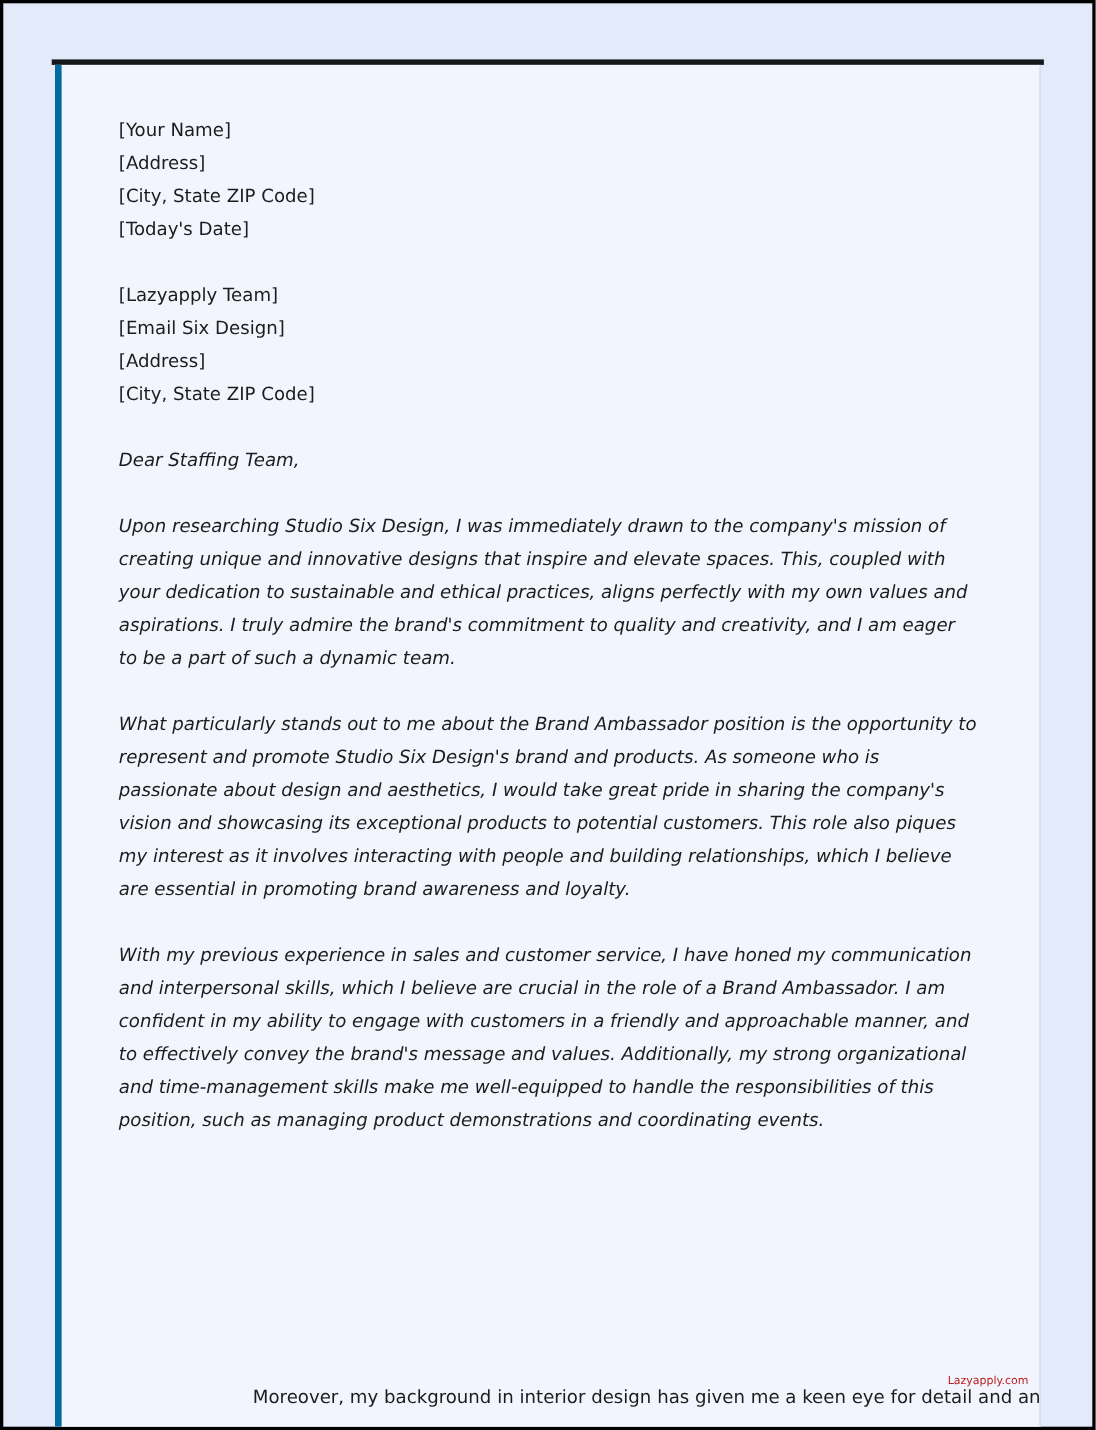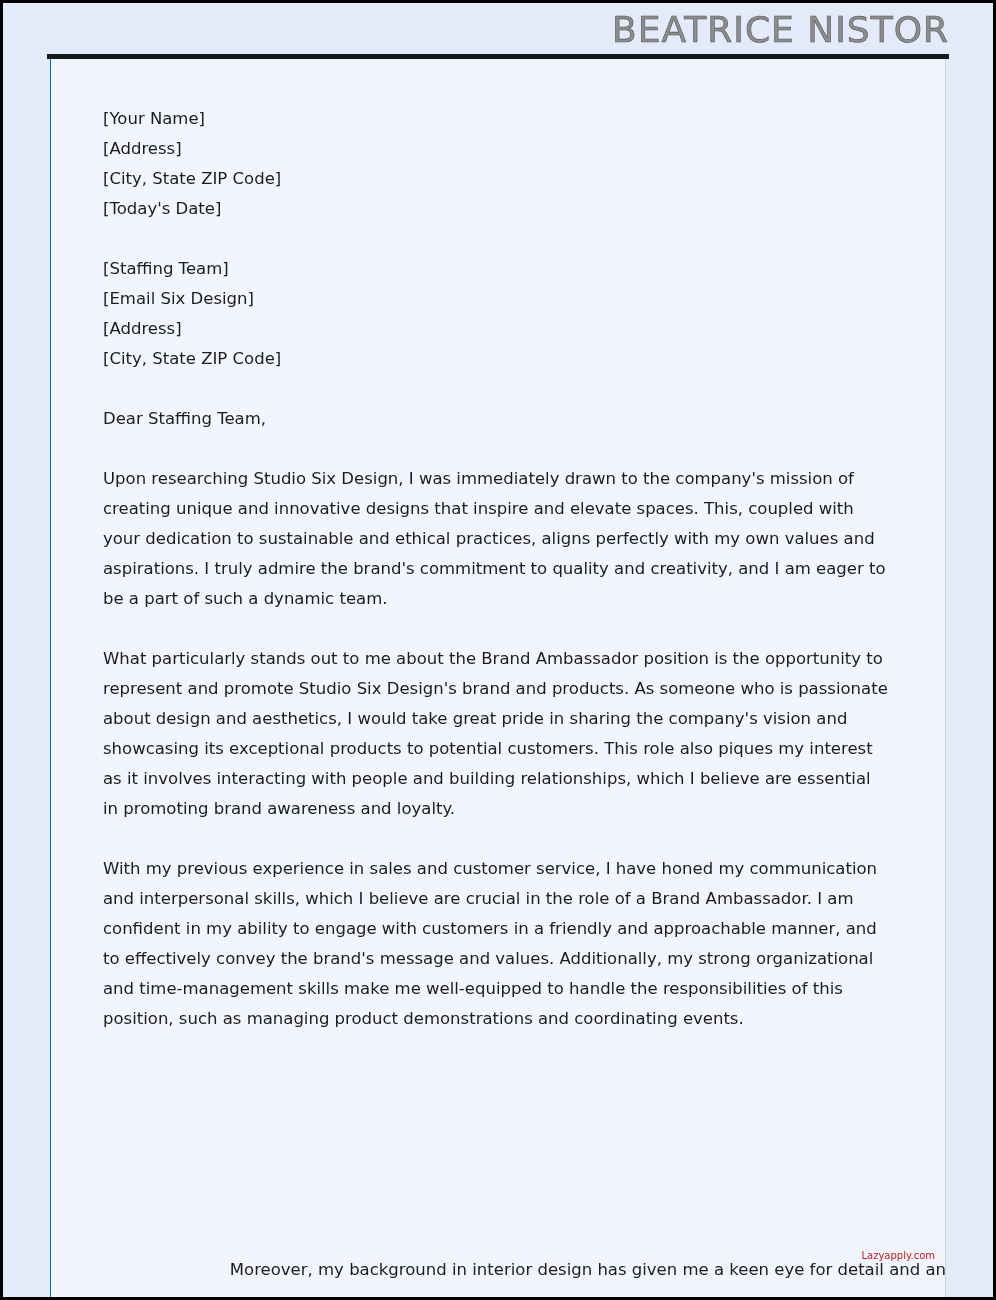--- a/index.html
+++ b/index.html
@@ -49,77 +49,75 @@
     height: 5px;
     background: #17181c;
   }
   .letter {
     position: absolute;
     top: 56px;
     left: 47px;
     right: 47px;
     bottom: 0;
     background: #f2f5fd;
-    border-left: 1px solid #0369a1;
+    border-left: 6px solid #0369a1;
     border-right: 1px solid #c6d2ee;
     box-sizing: border-box;
     overflow: hidden;
   }
   .letter-inner {
     padding: 45px 52px 0 52px;
     font-size: 16.5px;
     line-height: 30px;
     color: #1c1c1c;
     font-family: "DejaVu Sans", sans-serif;
   }
   .block {
     margin: 0 0 30px 0;
   }
   .line {
     white-space: pre-wrap;
   }
   p.para {
     margin: 0 4px 30px 0;
     text-align: left;
+    font-style: italic;
   }
   .watermark {
     position: absolute;
     right: 10px;
     bottom: 36px;
     font-size: 10px;
     color: #b91c1c;
     font-family: "DejaVu Sans", sans-serif;
   }
   .cut-para {
     margin: 0;
     text-align: right;
   }
 </style>
 </head>
 <body>
 
 <div class="page">
 
-  <div class="header">
-    <div class="header-name">BEATRICE NISTOR</div>
-  </div>
   <div class="header-rule"></div>
 
   <div class="letter">
     <div class="letter-inner">
 
       <div class="block">
         <div class="line">[Your Name]</div>
         <div class="line">[Address]</div>
         <div class="line">[City, State ZIP Code]</div>
         <div class="line">[Today's Date]</div>
       </div>
 
       <div class="block">
-        <div class="line">[Staffing Team]</div>
+        <div class="line">[Lazyapply Team]</div>
         <div class="line">[Email Six Design]</div>
         <div class="line">[Address]</div>
         <div class="line">[City, State ZIP Code]</div>
       </div>
 
       <p class="para">Dear Staffing Team,</p>
 
       <p class="para">Upon researching Studio Six Design, I was immediately drawn to the company's mission of creating unique and innovative designs that inspire and elevate spaces. This, coupled with your dedication to sustainable and ethical practices, aligns perfectly with my own values and aspirations. I truly admire the brand's commitment to quality and creativity, and I am eager to be a part of such a dynamic team.</p>
       <p class="para">What particularly stands out to me about the Brand Ambassador position is the opportunity to represent and promote Studio Six Design's brand and products. As someone who is passionate about design and aesthetics, I would take great pride in sharing the company's vision and showcasing its exceptional products to potential customers. This role also piques my interest as it involves interacting with people and building relationships, which I believe are essential in promoting brand awareness and loyalty.</p>
       <p class="para">With my previous experience in sales and customer service, I have honed my communication and interpersonal skills, which I believe are crucial in the role of a Brand Ambassador. I am confident in my ability to engage with customers in a friendly and approachable manner, and to effectively convey the brand's message and values. Additionally, my strong organizational and time-management skills make me well-equipped to handle the responsibilities of this position, such as managing product demonstrations and coordinating events.</p>

